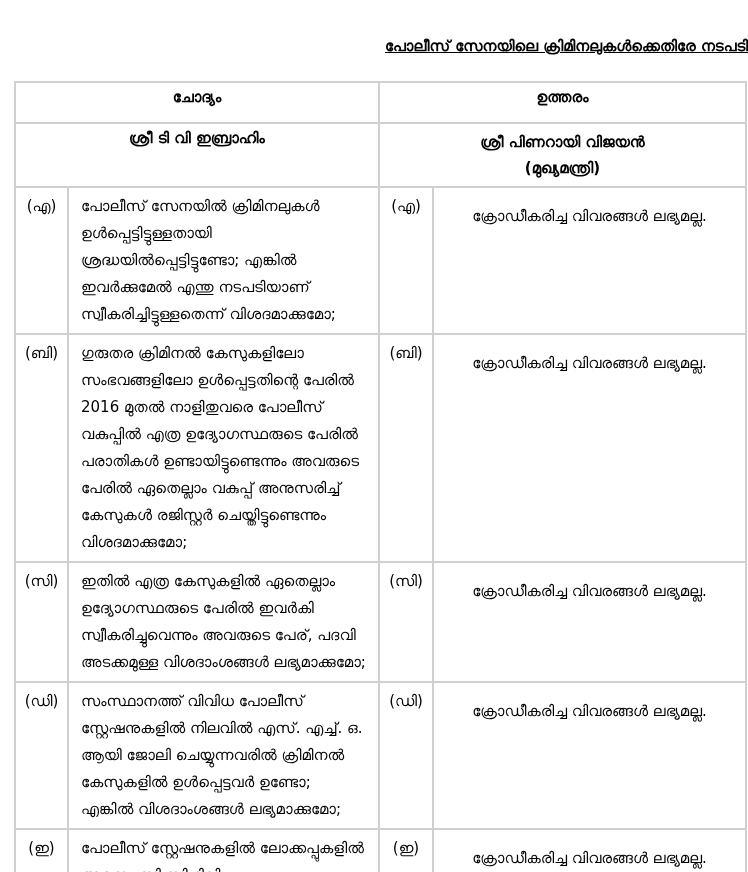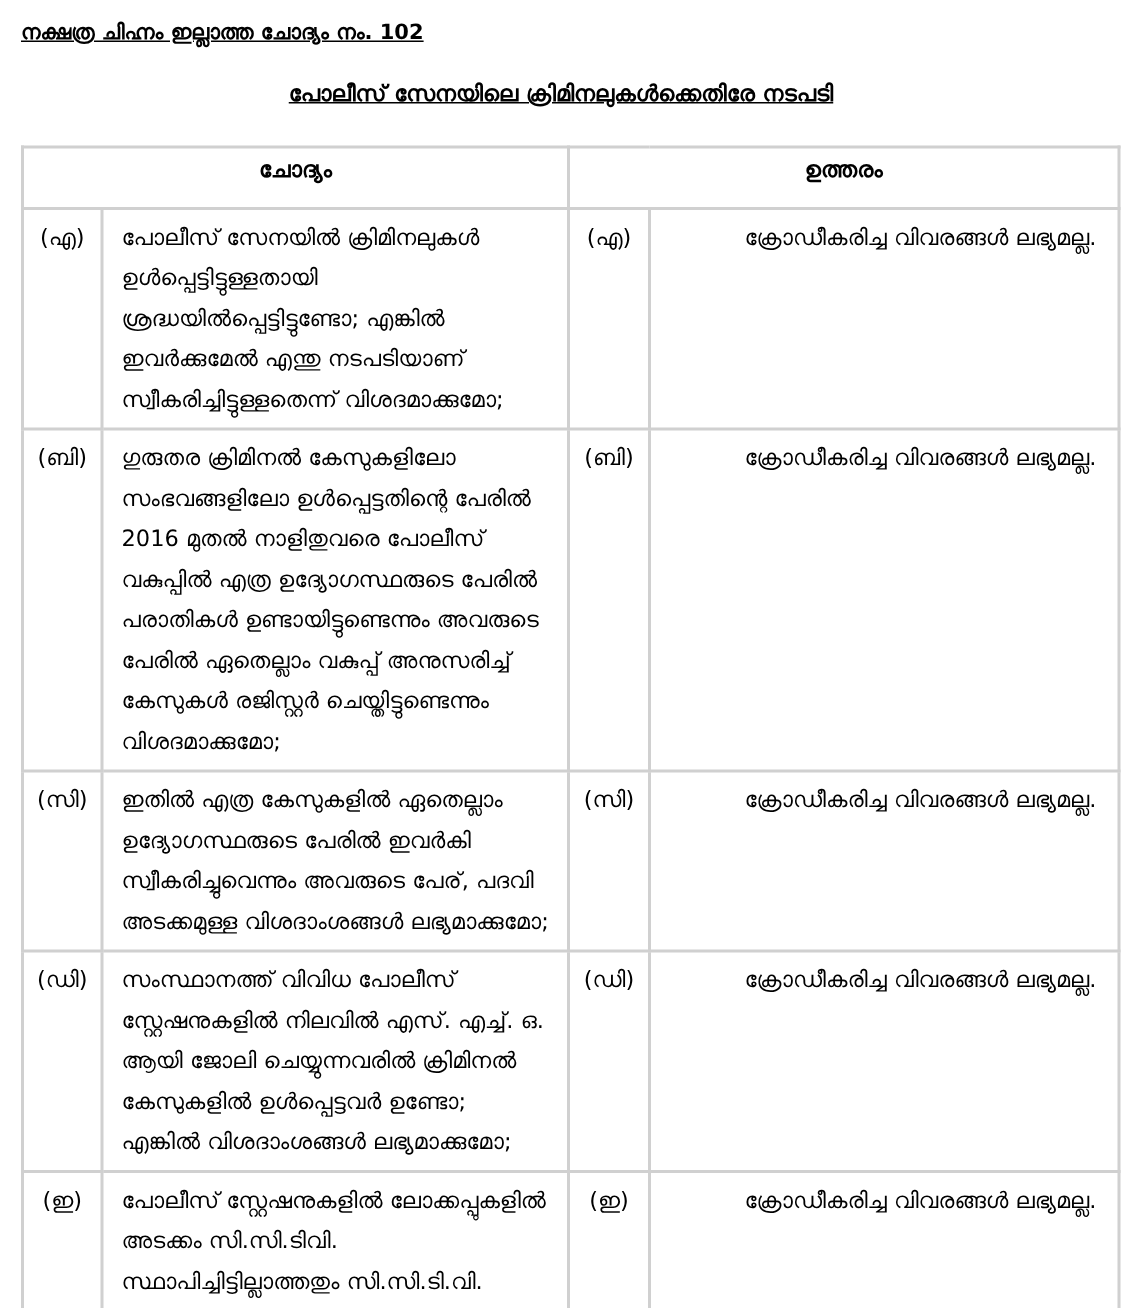--- a/index.html
+++ b/index.html
@@ -19,21 +19,21 @@
     padding: 14px 4px 0 14px;
   }
   .doc-header .hdr-text {
     font-size: 14px;
     font-weight: bold;
     text-decoration: underline;
     white-space: nowrap;
   }
   .doc-title-wrap {
     margin-top: 22px;
-    text-align: center;
+    text-align: right;
   }
   .doc-title {
     display: inline-block;
     font-size: 15px;
     font-weight: bold;
     text-decoration: underline;
   }
   table.qa-table {
     border-collapse: collapse;
     table-layout: fixed;
@@ -62,52 +62,58 @@
     font-size: 15px;
   }
   td.q-text {
     padding: 5px 12px 5px 12px;
     line-height: 27px;
     text-align: left;
     border-radius: 21px;
   }
   td.a-text {
     vertical-align: middle;
-    padding: 5px 14px;
+    padding: 15px 14px;
     line-height: 27px;
-    text-align: right;
+    text-align: center;
   }
   tr.row-a { height: 107px; }
   tr.row-b { height: 166px; }
   tr.row-c { height: 118px; }
   tr.row-d { height: 136px; }
   tr.row-e { height: 170px; }
 </style>
 </head>
 <body>
 
 <div class="doc-header">
-  <span class="hdr-text">നക്ഷത്ര ചിഹ്നം ഇല്ലാത്ത ചോദ്യം നം. 102</span>
 </div>
 
 <div class="doc-title-wrap">
   <span class="doc-title">പോലീസ് സേനയിലെ ക്രിമിനലുകൾക്കെതിരേ നടപടി</span>
 </div>
 
 <table class="qa-table">
   <colgroup>
     <col style="width:53px">
     <col style="width:311px">
     <col style="width:54px">
     <col style="width:313px">
   </colgroup>
   <tbody>
     <tr class="hdr-row-1">
       <td class="hdr-cell" colspan="2">ചോദ്യം</td>
       <td class="hdr-cell" colspan="2">ഉത്തരം</td>
+    </tr>
+    <tr class="hdr-row-2">
+      <td class="hdr-cell" colspan="2">ശ്രീ ടി വി ഇബ്രാഹിം</td>
+      <td class="hdr-cell two-line" colspan="2">
+        <div>ശ്രീ പിണറായി വിജയൻ</div>
+        <div>(മുഖ്യമന്ത്രി)</div>
+      </td>
     </tr>
 
     <tr class="row-a">
       <td class="q-label">(എ)</td>
       <td class="q-text">പോലീസ് സേനയിൽ ക്രിമിനലുകൾ ഉൾപ്പെട്ടിട്ടുള്ളതായി ശ്രദ്ധയിൽപ്പെട്ടിട്ടുണ്ടോ; എങ്കിൽ ഇവർക്കുമേൽ എന്തു നടപടിയാണ് സ്വീകരിച്ചിട്ടുള്ളതെന്ന് വിശദമാക്കുമോ;</td>
       <td class="a-label">(എ)</td>
       <td class="a-text">ക്രോഡീകരിച്ച വിവരങ്ങൾ ലഭ്യമല്ല.</td>
     </tr>
 
     <tr class="row-b">

